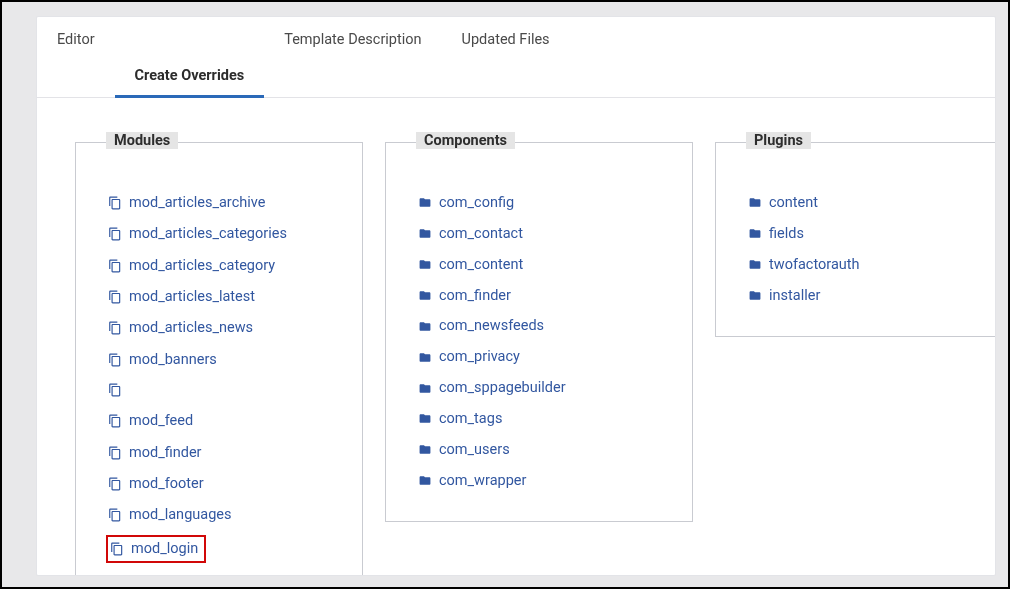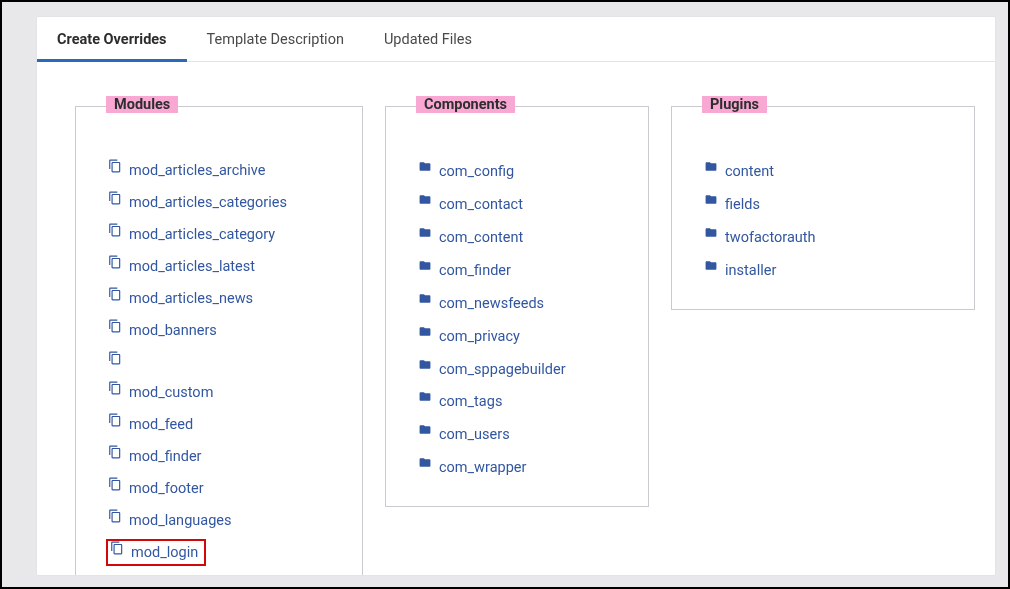--- a/index.html
+++ b/index.html
@@ -36,60 +36,61 @@
     color: #4a4a4a;
     cursor: pointer;
     user-select: none;
   }
   .tab.active {
     font-weight: 700;
     color: #2c2c2c;
     border-bottom: 3px solid #2a69b8;
     margin-bottom: -1px;
     padding-bottom: 11px;
+    margin-top: 36px;
   }
   .content {
     display: flex;
     padding: 44px 30px 20px 38px;
     gap: 22px;
     align-items: flex-start;
   }
   .group {
     position: relative;
     border: 1px solid #c9cbd1;
     padding: 28px 16px 24px 16px;
     flex-shrink: 0;
   }
   .group.modules { width: 288px; }
-  .group.components { width: 264px; }
+  .group.components { width: 308px; }
   .group.plugins { width: 304px; }
   .group-legend {
     position: absolute;
     top: -11px;
     left: 30px;
-    background: #f9a8d4;
+    background: #e5e5e5;
     padding: 0 8px;
     font-size: 14.5px;
     font-weight: 700;
     color: #2e2e2e;
   }
   .item-list {
     list-style: none;
     padding: 18px 0 0 16px;
   }
   .item-list li {
     padding: 2px 0;
     line-height: 1.65;
   }
   .item-link {
     color: #3257a0;
     text-decoration: none;
     font-size: 14.5px;
     display: inline-flex;
-    align-items: flex-start;
+    align-items: center;
     gap: 7px;
     cursor: pointer;
   }
   .icon {
     display: inline-flex;
     flex-shrink: 0;
   }
   .icon svg { display: block; }
   .highlight-box {
     border: 2px solid #d10808;
@@ -99,20 +100,21 @@
   }
   .highlight-box .item-link { padding-left: 2px; }
 </style>
 </head>
 <body>
 
 <div class="page">
   <div class="panel">
 
     <div class="tabs">
+      <div class="tab">Editor</div>
       <div class="tab active">Create Overrides</div>
       <div class="tab">Template Description</div>
       <div class="tab">Updated Files</div>
     </div>
 
     <div class="content">
 
       <div class="group modules">
         <div class="group-legend">Modules</div>
         <ul class="item-list" id="modules-list">
@@ -163,28 +165,20 @@
                   </svg>
                 </span>
                 <span>mod_banners</span>
               </a></li>
             <li><a class="item-link">
                 <span class="icon">
                   <svg width="14" height="14" viewBox="0 0 24 24" fill="#3257a0">
                     <path d="M16 1H4C2.9 1 2 1.9 2 3v14h2V3h12V1zm3 4H8C6.9 5 6 5.9 6 7v14c0 1.1.9 2 2 2h11c1.1 0 2-.9 2-2V7c0-1.1-.9-2-2-2zm0 16H8V7h11v14z"></path>
                   </svg>
                 </span>
-              </a></li>
-            <li><a class="item-link">
-                <span class="icon">
-                  <svg width="14" height="14" viewBox="0 0 24 24" fill="#3257a0">
-                    <path d="M16 1H4C2.9 1 2 1.9 2 3v14h2V3h12V1zm3 4H8C6.9 5 6 5.9 6 7v14c0 1.1.9 2 2 2h11c1.1 0 2-.9 2-2V7c0-1.1-.9-2-2-2zm0 16H8V7h11v14z"></path>
-                  </svg>
-                </span>
-                <span>mod_custom</span>
               </a></li>
             <li><a class="item-link">
                 <span class="icon">
                   <svg width="14" height="14" viewBox="0 0 24 24" fill="#3257a0">
                     <path d="M16 1H4C2.9 1 2 1.9 2 3v14h2V3h12V1zm3 4H8C6.9 5 6 5.9 6 7v14c0 1.1.9 2 2 2h11c1.1 0 2-.9 2-2V7c0-1.1-.9-2-2-2zm0 16H8V7h11v14z"></path>
                   </svg>
                 </span>
                 <span>mod_feed</span>
               </a></li>
             <li><a class="item-link">

